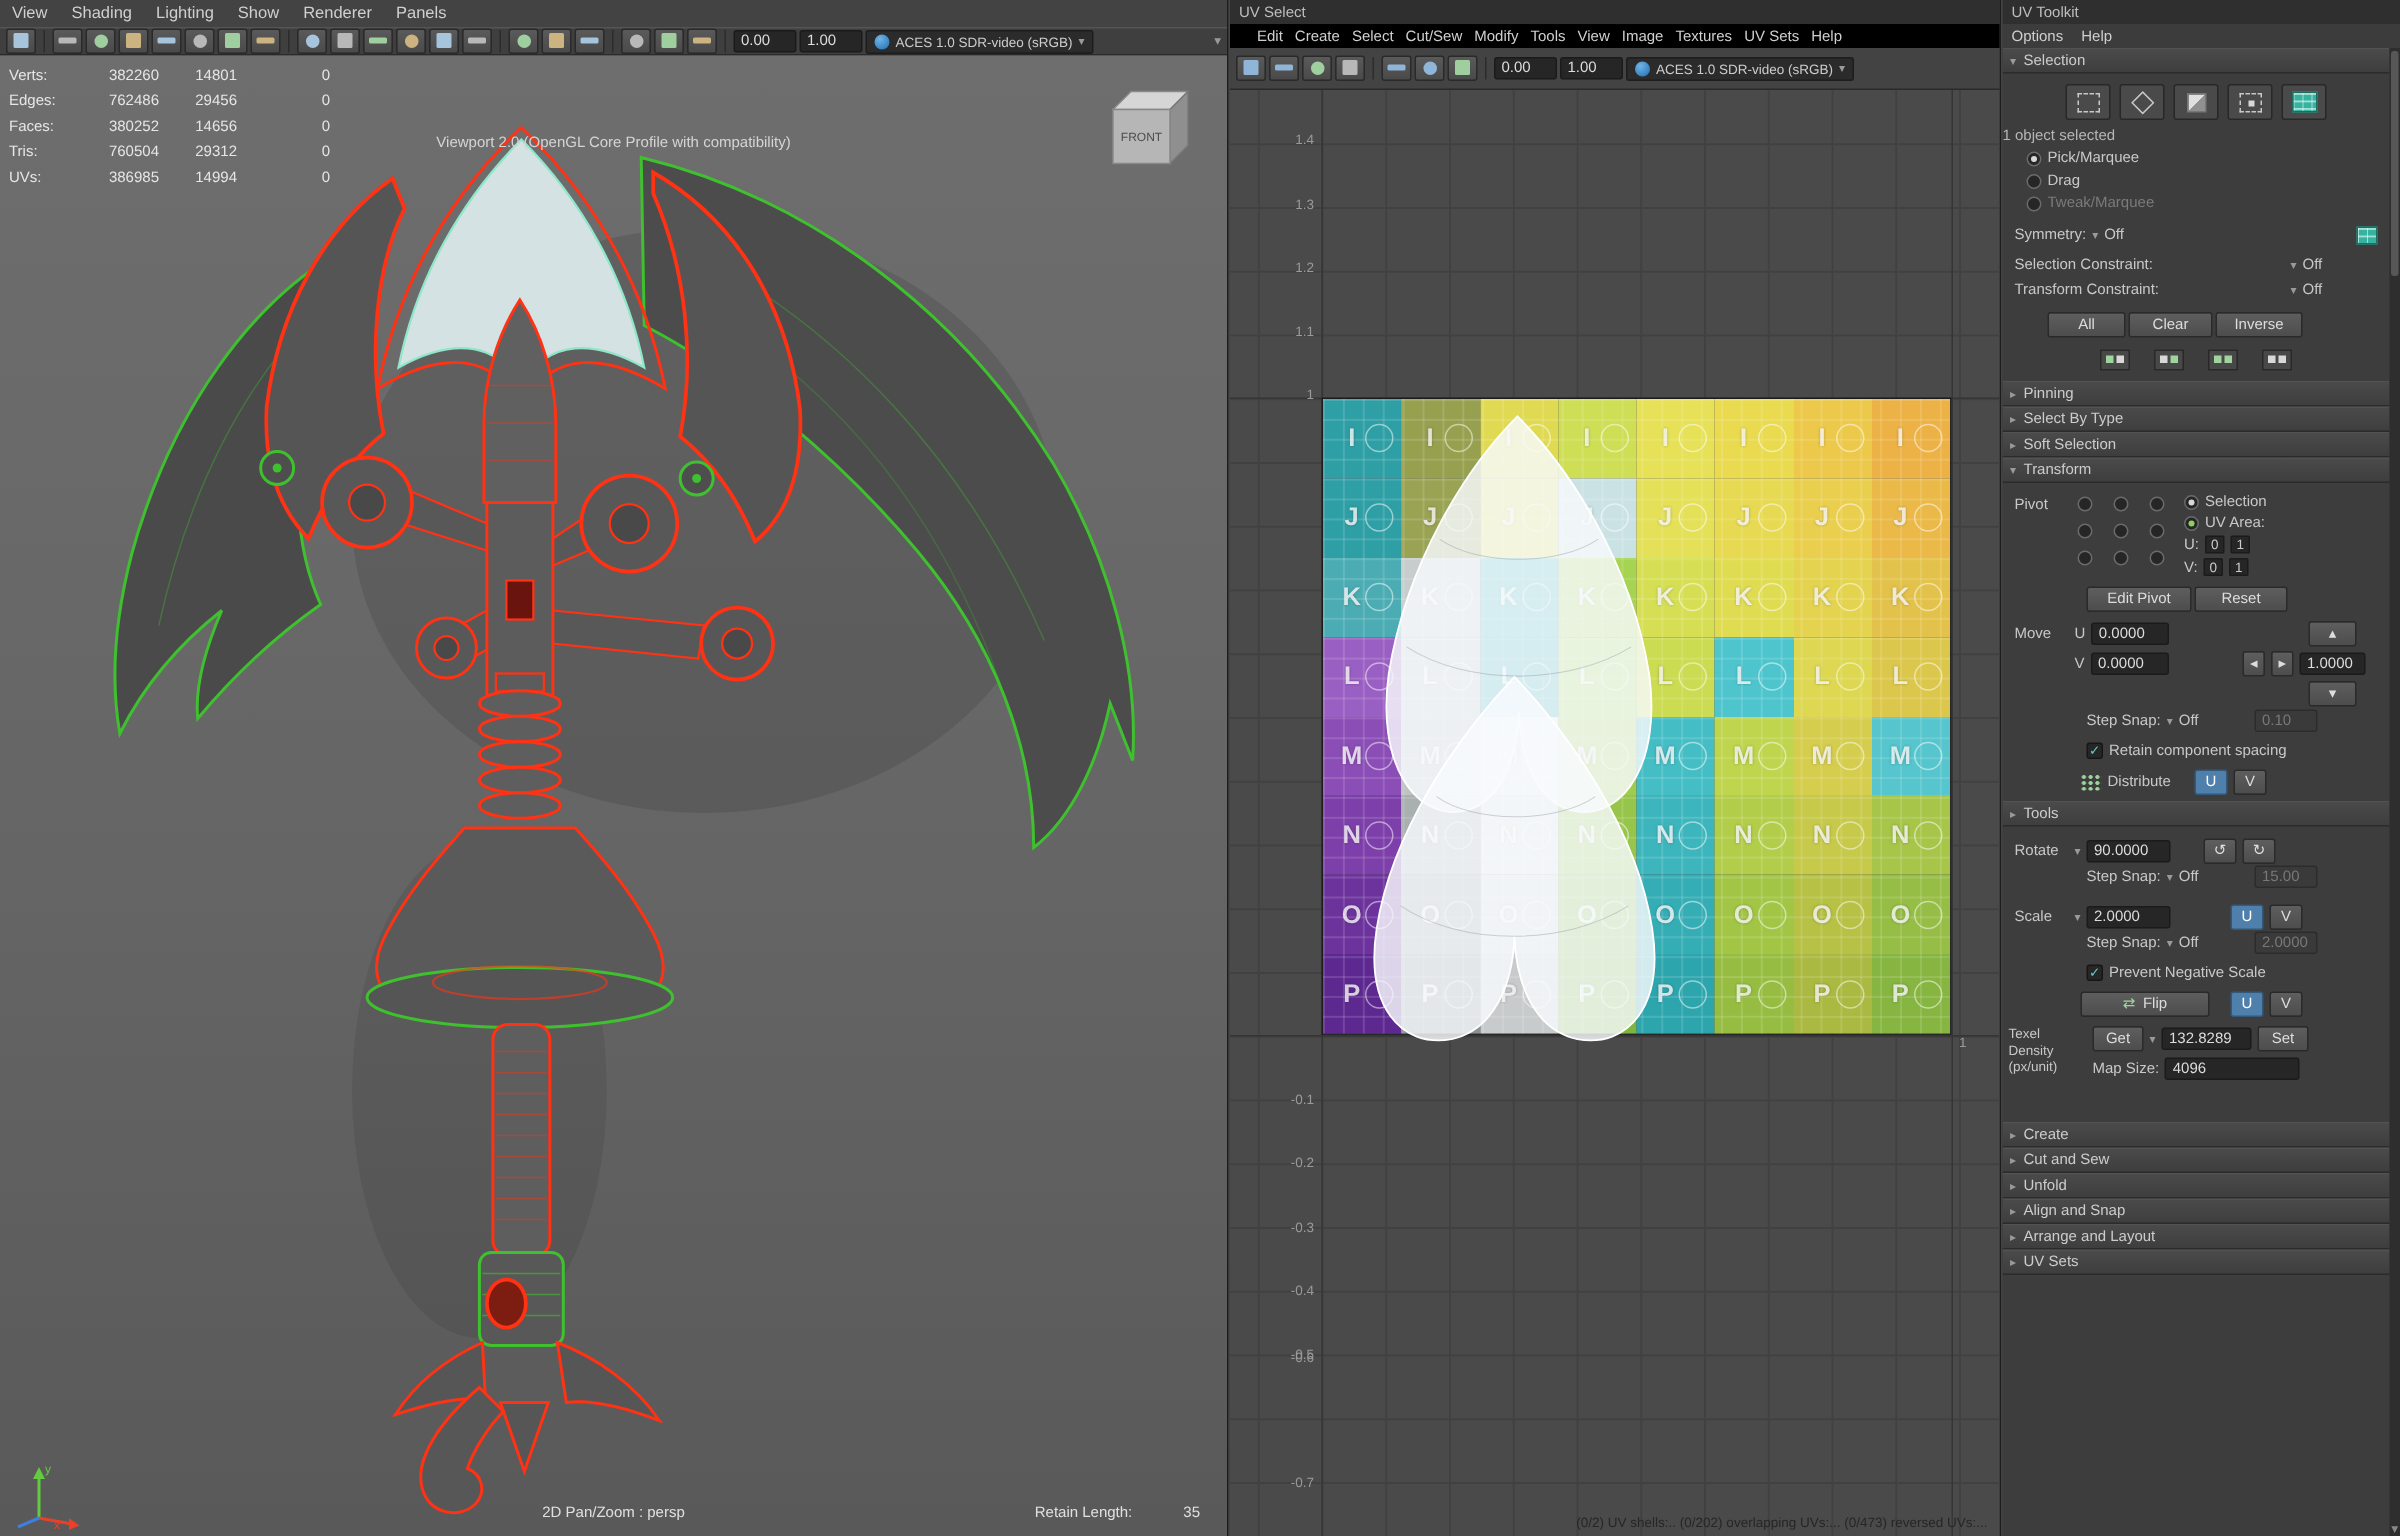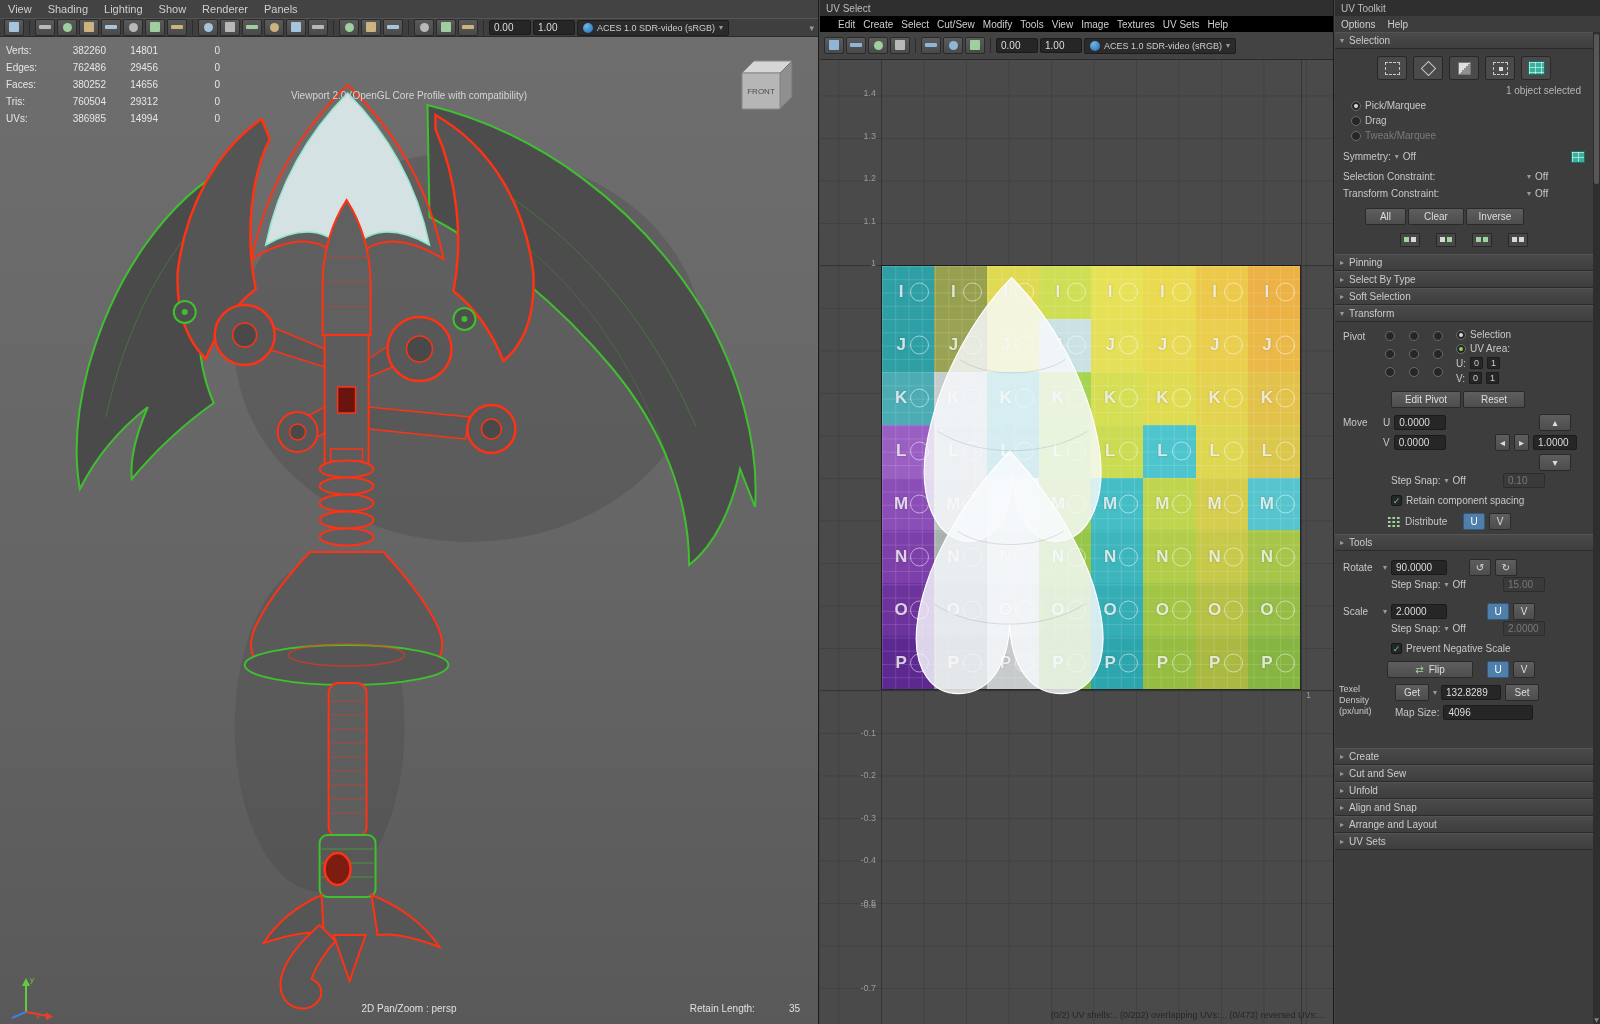--- a/index.html
+++ b/index.html
@@ -84,21 +84,21 @@
   .uv-status { position:absolute; right:8px; bottom:4px; color:#262626; font-size:9px; z-index:4; }
 
   
   #toolkit-panel { position:absolute; top:0; bottom:0; left:1335px; width:265px; background:#3d3d3d; overflow:hidden; }
   .tk-title { height:16px; background:#2f2f2f; color:#bdbdbd; display:flex; align-items:center; padding:0 6px; }
   .tk-menubar { height:16px; background:#3c3c3c; display:flex; align-items:center; gap:12px; padding:0 6px; }
   .tk-body { position:absolute; top:32px; left:0; right:7px; bottom:0; display:flex; flex-direction:column; overflow:hidden; }
   .tk-section { height:17px; flex:0 0 auto; background:linear-gradient(#4a4a4a,#3e3e3e); border-top:1px solid #535353;
                 border-bottom:1px solid #2b2b2b; display:flex; align-items:center; gap:5px; padding-left:5px; color:#cccccc; }
   .tk-row { display:flex; align-items:center; gap:4px; padding:0 8px; min-height:17px; flex:0 0 auto; }
-  .center-text { text-align:right; color:#b5b5b5; margin:3px 12px 2px; flex:0 0 auto; }
+  .center-text { text-align:left; color:#b5b5b5; margin:3px 0 2px; flex:0 0 auto; }
   .selmode-row { display:flex; justify-content:center; gap:6px; margin:7px 0 2px; flex:0 0 auto; }
   .selmode { width:30px; height:24px; background:#4a4a4a; border:1px solid #282828; border-radius:2px;
              display:flex; align-items:center; justify-content:center; }
   .sm-dash { width:15px; height:13px; border:1px dashed #c8c8c8; }
   .sm-diamond { width:11px; height:11px; border:1px solid #c8c8c8; transform:rotate(45deg); }
   .sm-cube { width:13px; height:13px; border:1px solid #777; background:linear-gradient(135deg,#e0e0e0 0 50%,#909090 50%); }
   .sm-dot { width:15px; height:13px; border:1px dashed #c8c8c8; position:relative; }
   .sm-dot::after { content:""; position:absolute; left:5px; top:4px; width:4px; height:4px; background:#d8d8d8; }
   .sm-grid, .tealgrid { width:17px; height:14px; background-color:#35b3a0;
       background-image:linear-gradient(rgba(255,255,255,.55) 1px, transparent 1px),
@@ -749,21 +749,21 @@
         <span class="lbl" style="width:50px">Off</span>
       </div>
       <div class="tk-row">
         <span class="lbl">Transform Constraint:</span>
         <span class="spacer"></span>
         <span class="arrow glyph">▾</span>
         <span class="lbl" style="width:50px">Off</span>
       </div>
 
       <div class="tk-row btns3">
-        <span class="btn" style="width:41px">All</span>
+        <span class="btn" style="width:52px">All</span>
         <span class="btn" style="width:56px">Clear</span>
         <span class="btn" style="width:58px">Inverse</span>
       </div>
 
       <div class="tk-row minitools">
         <span class="mini-tool">
             <b></b>
             <i></i>
           </span>
         <span class="mini-tool">

